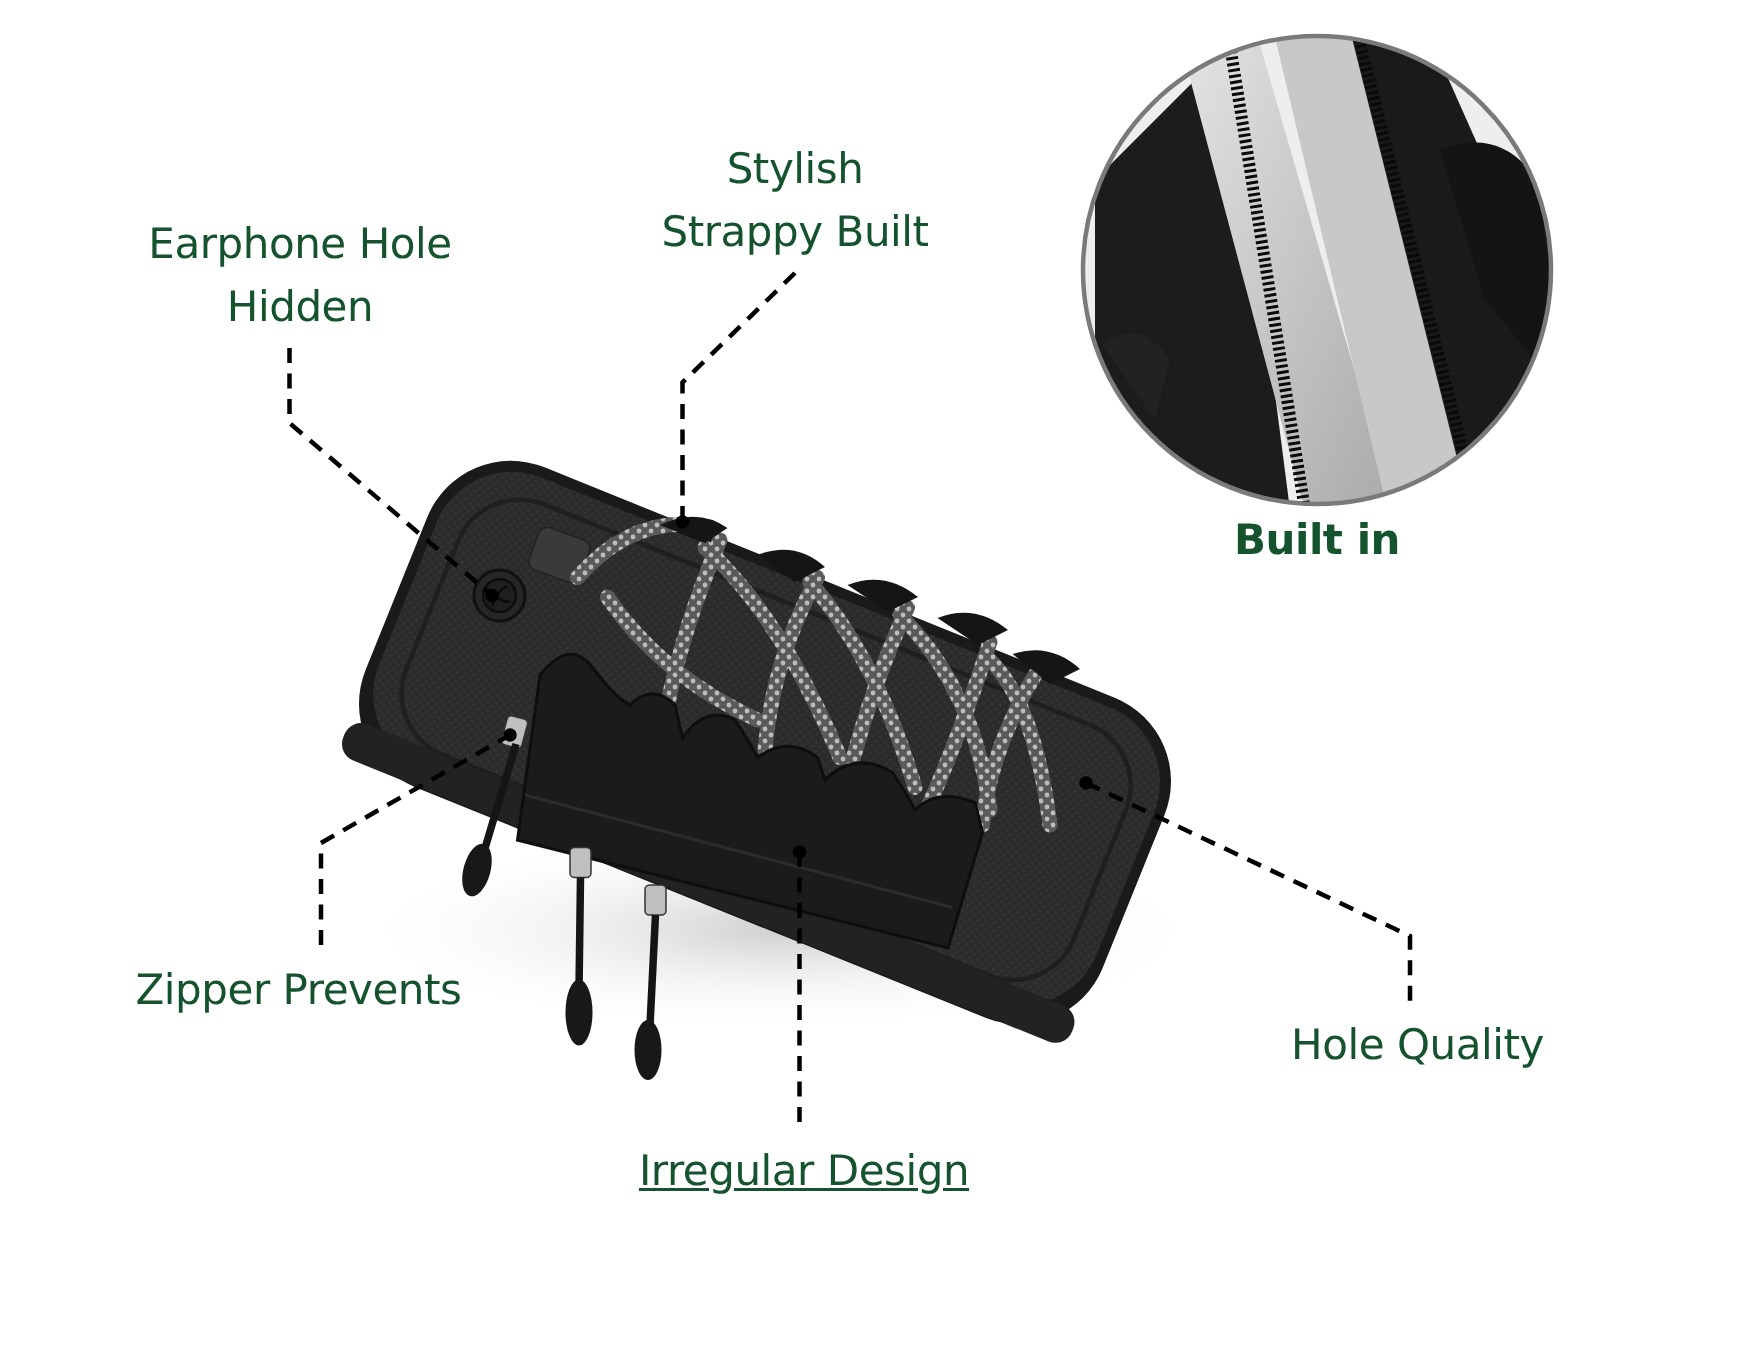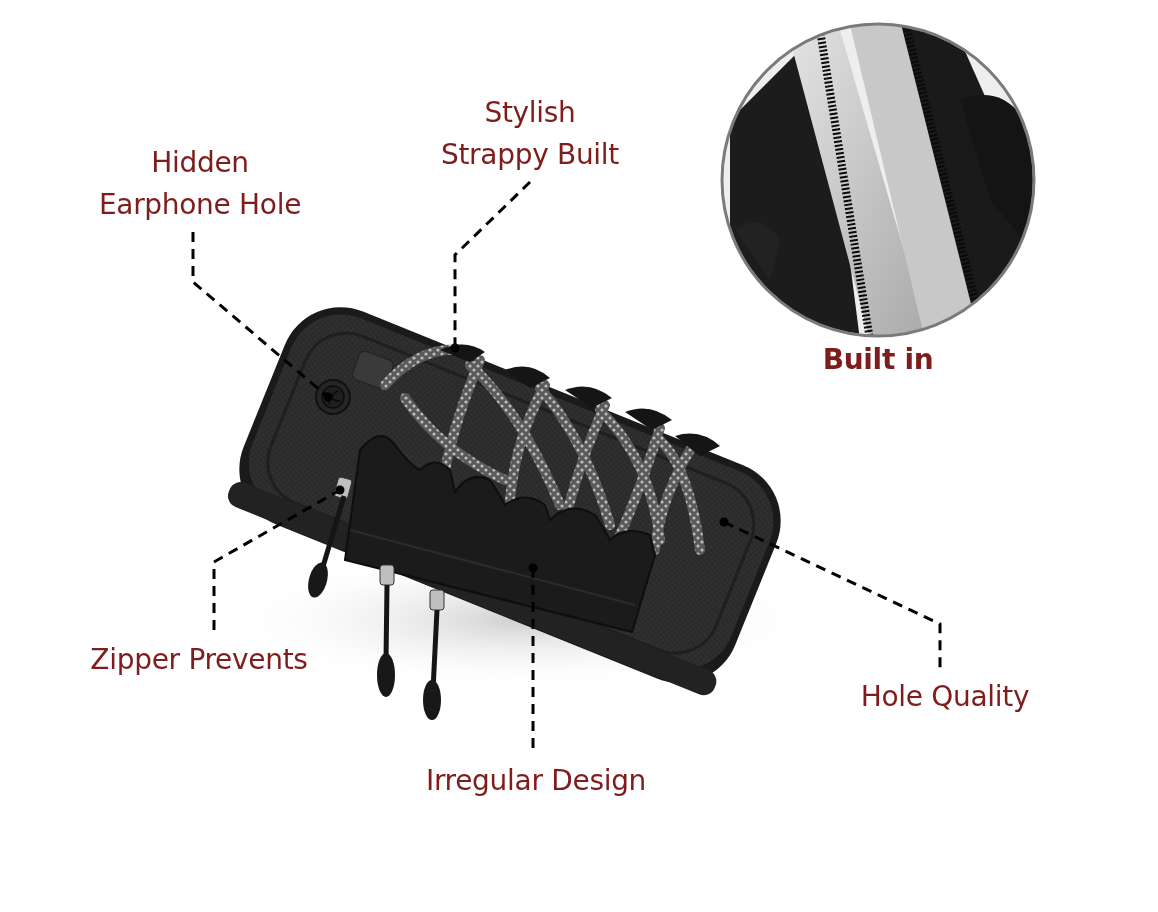--- a/index.html
+++ b/index.html
@@ -1,18 +1,18 @@
 <!DOCTYPE html>
 <html><head>
   <meta charset="utf-8">
   <style>
     html, body { margin: 0; padding: 0; background: #ffffff; }
     #canvas { position: relative; width: 1158px; height: 912px; overflow: hidden; background: #ffffff; font-family: "DejaVu Sans", "Liberation Sans", sans-serif; }
     #canvas svg.layer { position: absolute; left: 0; top: 0; }
-    .label { position: absolute; text-align: center; color: #7f1d1d; font-size: 28px; line-height: 42px; white-space: nowrap; letter-spacing: -0.3px; }
+    .label { position: absolute; text-align: center; color: #14532d; font-size: 28px; line-height: 42px; white-space: nowrap; letter-spacing: -0.3px; }
     .label span { display: block; }
   </style>
 </head>
 <body>
 
 <div id="canvas">
 
   <svg class="layer" width="1158" height="912" viewBox="0 0 1158 912">
     <defs>
       <pattern id="weave" width="4" height="4" patternUnits="userSpaceOnUse" patternTransform="rotate(30)">
@@ -122,38 +122,38 @@
     <g fill="#000">
       <circle cx="328" cy="397" r="4.5"></circle>
       <circle cx="455" cy="348" r="4.5"></circle>
       <circle cx="340" cy="490" r="4.5"></circle>
       <circle cx="533" cy="568" r="4.5"></circle>
       <circle cx="724" cy="522" r="4.5"></circle>
     </g>
   </svg>
 
   <div class="label" style="left:80px; top:142px; width:240px;">
+    <span>Earphone Hole</span>
     <span>Hidden</span>
-    <span>Earphone Hole</span>
   </div>
 
   <div class="label" style="left:410px; top:92px; width:240px;">
     <span>Stylish</span>
     <span>Strappy Built</span>
   </div>
 
   <div class="label" style="left:718px; top:339px; width:320px;font-weight:bold;">
     <span>Built in</span>
   </div>
 
   <div class="label" style="left:54px; top:639px; width:290px;">
     <span>Zipper Prevents</span>
   </div>
 
   <div class="label" style="left:830px; top:676px; width:230px;">
     <span>Hole Quality</span>
   </div>
 
-  <div class="label" style="left:408px; top:760px; width:256px;">
+  <div class="label" style="left:408px; top:760px; width:256px;text-decoration:underline;">
     <span>Irregular Design</span>
   </div>
 
 </div>
 
 </body></html>

